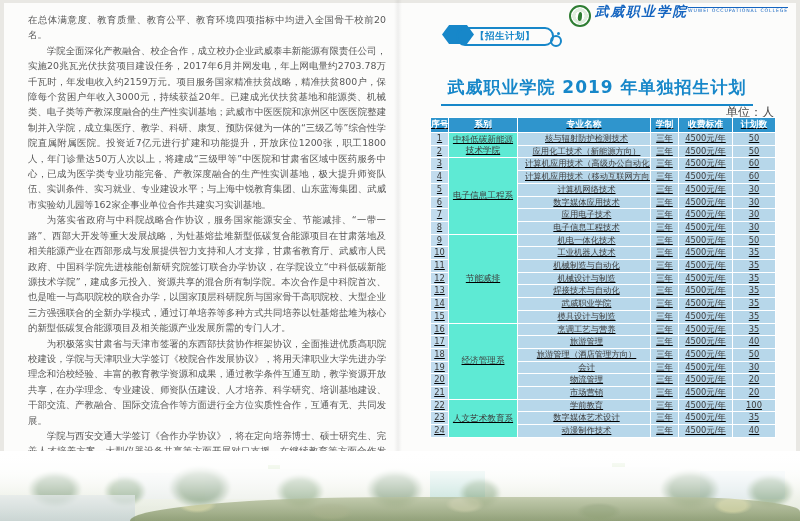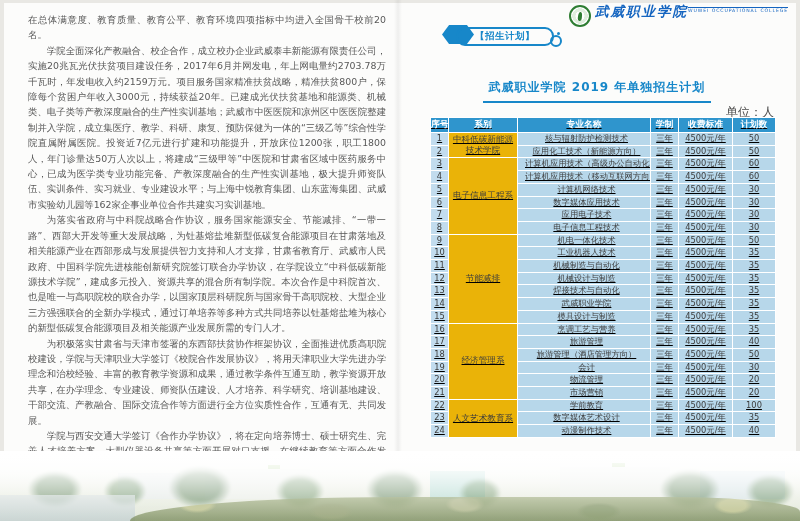--- a/index.html
+++ b/index.html
@@ -36,32 +36,32 @@
                position:relative;}
   .logo-emblem:after{content:"";position:absolute;left:7px;top:5px;width:4px;height:9px;background:#2e7d32;
                border-radius:50% 50% 50% 50%/60% 60% 40% 40%;transform:rotate(8deg);}
   .logo-texts{display:flex;flex-direction:row;line-height:1;}
   .logo-cn{color:#1565c0;font-weight:bold;font-size:13.5px;font-style:italic;letter-spacing:2px;white-space:nowrap;}
   .logo-en{color:#1565c0;font-size:4.6px;letter-spacing:0.9px;margin-top:2px;border-top:1px solid #1565c0;
            padding-top:1px;white-space:nowrap;}
 
   
   .title-wrap{position:absolute;left:0;top:73px;width:100%;text-align:center;}
-  .title{display:inline-block;color:var(--accent);font-weight:bold;font-size:12px;letter-spacing:1px;
+  .title{display:inline-block;color:var(--accent);font-weight:bold;font-size:17px;letter-spacing:1px;
          border-bottom:2.5px solid var(--accent);padding:0 6px 5px 6px;white-space:nowrap;}
   .unit-note{position:absolute;right:22px;top:101px;font-size:12px;color:#4a4a4a;}
 
   
   table.plan{position:absolute;left:32px;top:114px;width:345px;border-collapse:collapse;table-layout:fixed;text-decoration:underline;}
   table.plan th{background:var(--thbg);color:#fff;font-size:8.8px;font-weight:bold;height:14px;
                 border:1px solid #fff;padding:0;white-space:nowrap;overflow:hidden;}
   table.plan td{background:var(--tdbg);font-size:8.3px;color:#3c3c3c;height:11.7px;line-height:11.7px;
                 border:1px solid #fff;text-align:center;padding:0 2px;white-space:nowrap;overflow:hidden;}
   table.plan td.seq{background:#c2dcee;}
-  table.plan td.dept{background:#eab308;font-size:8.6px;line-height:1.35;white-space:normal;}
+  table.plan td.dept{background:#5eead4;font-size:8.6px;line-height:1.35;white-space:normal;}
   table.plan td.major{text-align:center;padding-left:7px;}
 
   
   .photo{position:absolute;left:0;bottom:0;width:800px;height:70px;}
   .photo .base{position:absolute;inset:0;
       background:linear-gradient(to bottom,#ffffff 0%,#f5f7f2 35%,#eaeee3 65%,#e0e6d7 100%);}
   .photo .buildings{position:absolute;inset:0;opacity:0.55;filter:blur(0.6px);
       background:
       linear-gradient(to bottom,#e7ecef 0,#e7ecef 100%) 118px 22px/62px 26px no-repeat,
       linear-gradient(to bottom,#eef1ef 0,#eef1ef 100%) 205px 18px/105px 30px no-repeat,

